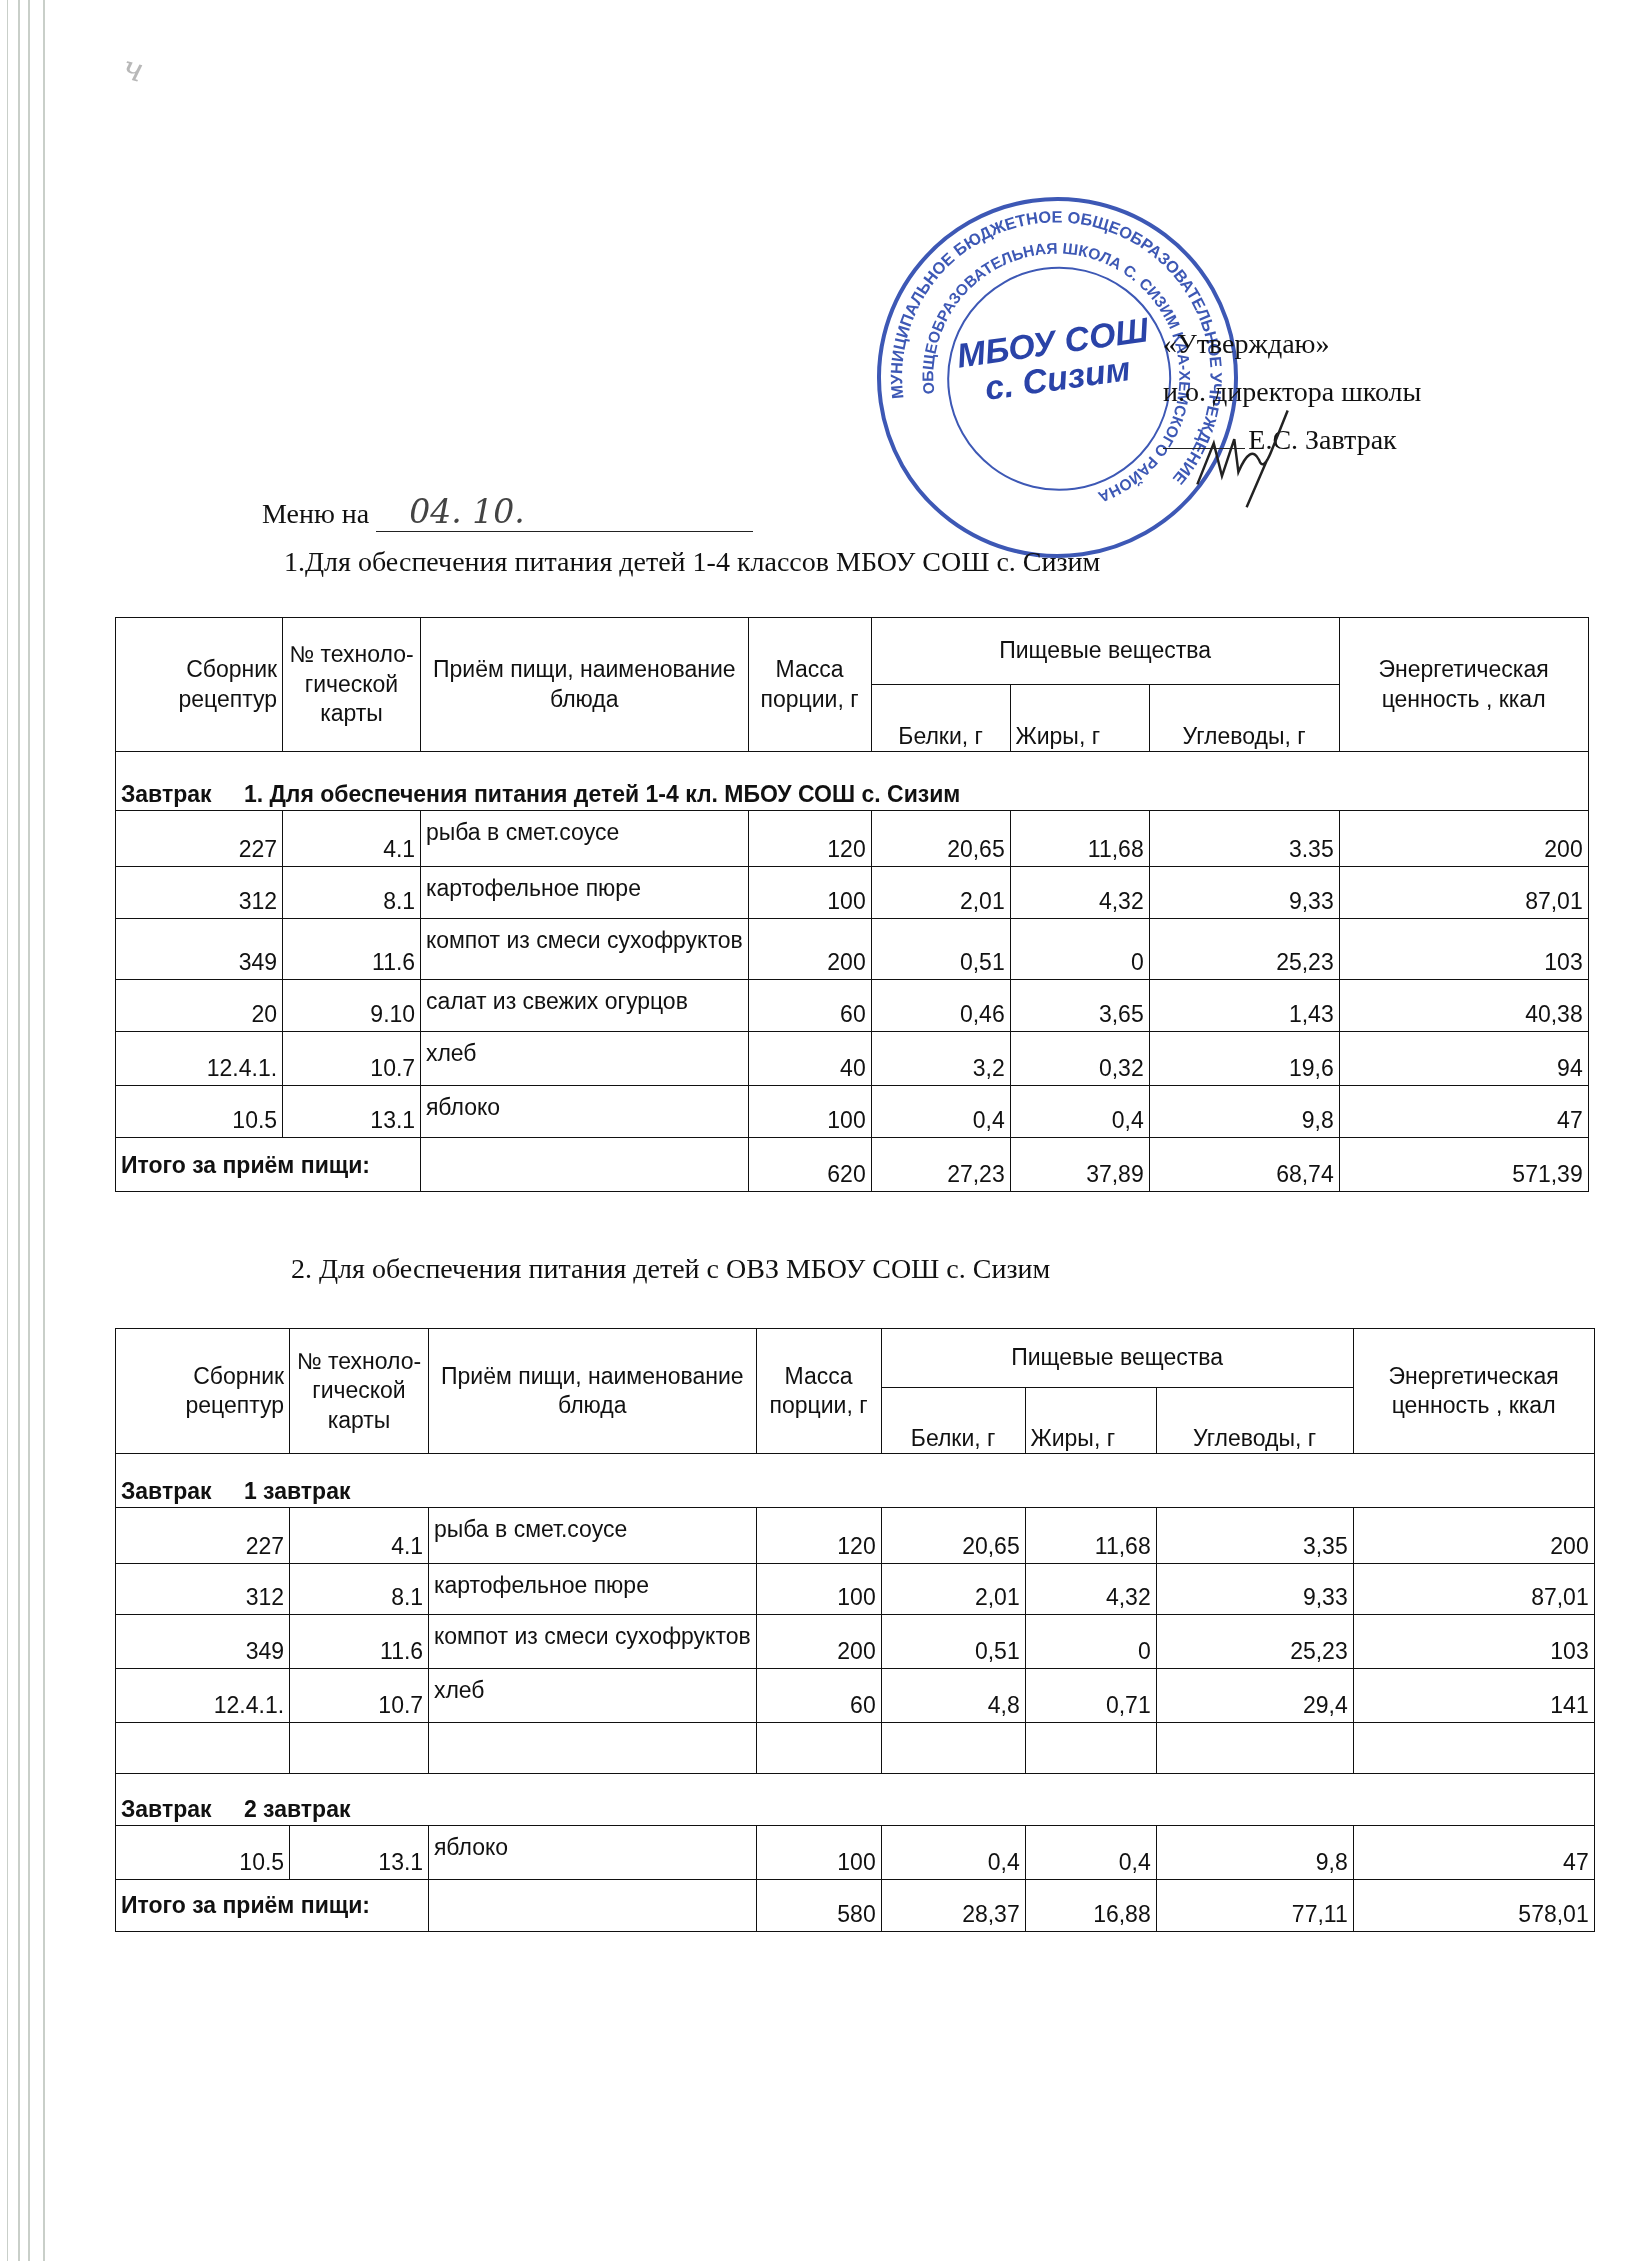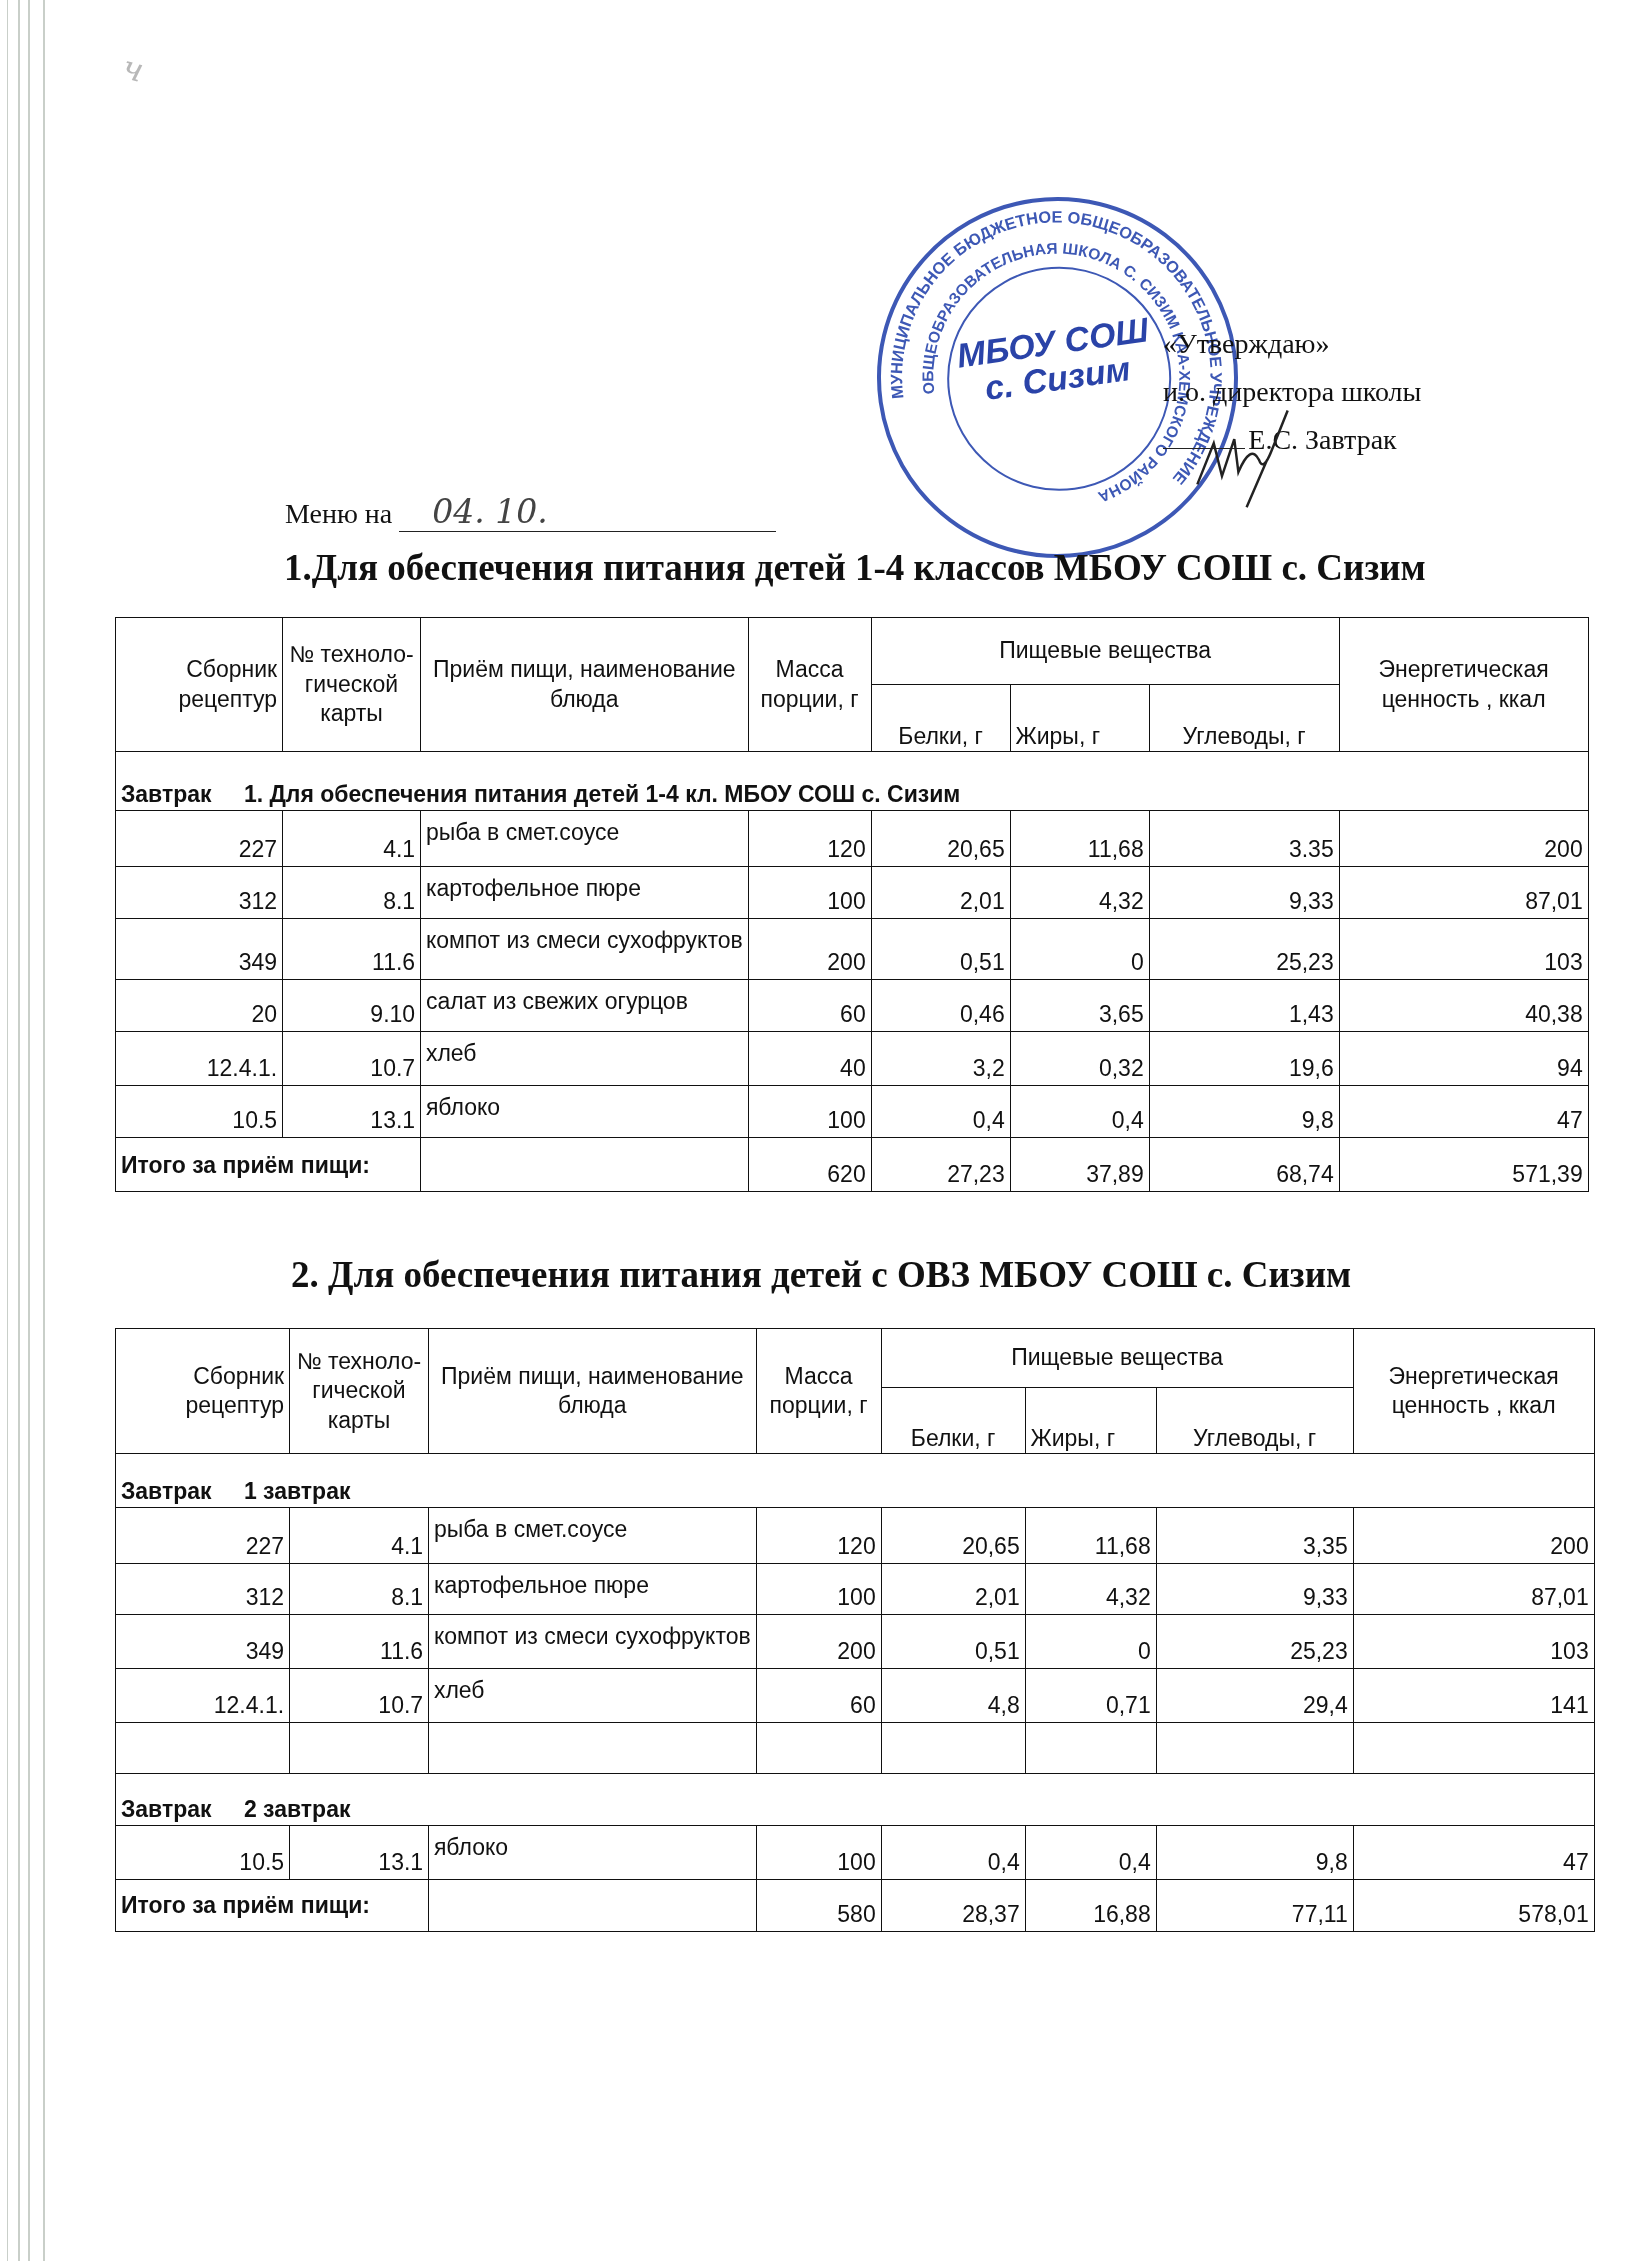--- a/index.html
+++ b/index.html
@@ -14,24 +14,24 @@
   .sigline { display:inline-block; width:82px; border-bottom:1.6px solid #222; margin-right:3.3px; vertical-align:baseline; }
   .signature { position:absolute; left:1189px; top:394px; width:107px; height:115px; }
 
   .stamp { position:absolute; left:877px; top:197px; width:361px; height:361px; border-radius:50%; border:4.9px solid #3d58b5;
            box-sizing:border-box; transform:rotate(-8deg); }
   .stamp .inner { position:absolute; left:66px; top:66px; width:220px; height:220px; border-radius:50%; border:2.5px solid #3d58b5; }
   .stamp .ring-text { position:absolute; inset:0; }
   .stamp .center { position:absolute; left:0; right:0; top:123px; text-align:center; color:#2a43a8;
                    font-family:"Liberation Sans", sans-serif; font-weight:bold; font-style:italic; font-size:34px; line-height:36px; }
 
-  .menu-line { position:absolute; left:285px; top:492px; font-size:28px; }
+  .menu-line { position:absolute; left:262px; top:492px; font-size:28px; }
   .menu-line .date { display:inline-block; width:344px; border-bottom:1.6px solid #222; font-family:"DejaVu Serif", serif; font-style:italic;
                      color:#444; font-size:33px; padding-left:33px; }
-  .section-title { position:absolute; font-weight:bold; font-size:37px; white-space:nowrap; }
+  .section-title { position:absolute; font-weight:normal; font-size:28px; white-space:nowrap; }
 
   table.menu { position:absolute; left:115px; border-collapse:collapse; font-family:"Liberation Sans", sans-serif; font-size:23px; table-layout:fixed; }
   table.menu td, table.menu th { border:1.6px solid #111; padding:0 4.9px; overflow:hidden; white-space:nowrap; }
   table.menu th { font-weight:normal; text-align:center; line-height:29.5px; white-space:normal; }
   table.menu td.num { text-align:right; vertical-align:bottom; padding-bottom:3.3px; }
   table.menu td.txt { text-align:left; vertical-align:top; padding-top:8.2px;margin-top:44px; }
   table.menu td.code { text-align:right; vertical-align:bottom; padding-bottom:3.3px; }
   table.menu td.sec { font-weight:bold; vertical-align:bottom; padding-bottom:1.6px; }
   table.menu td.sec span.lbl { display:inline-block; width:123px; }
   table.menu td.total { font-weight:bold; vertical-align:bottom; padding-bottom:12px; }

